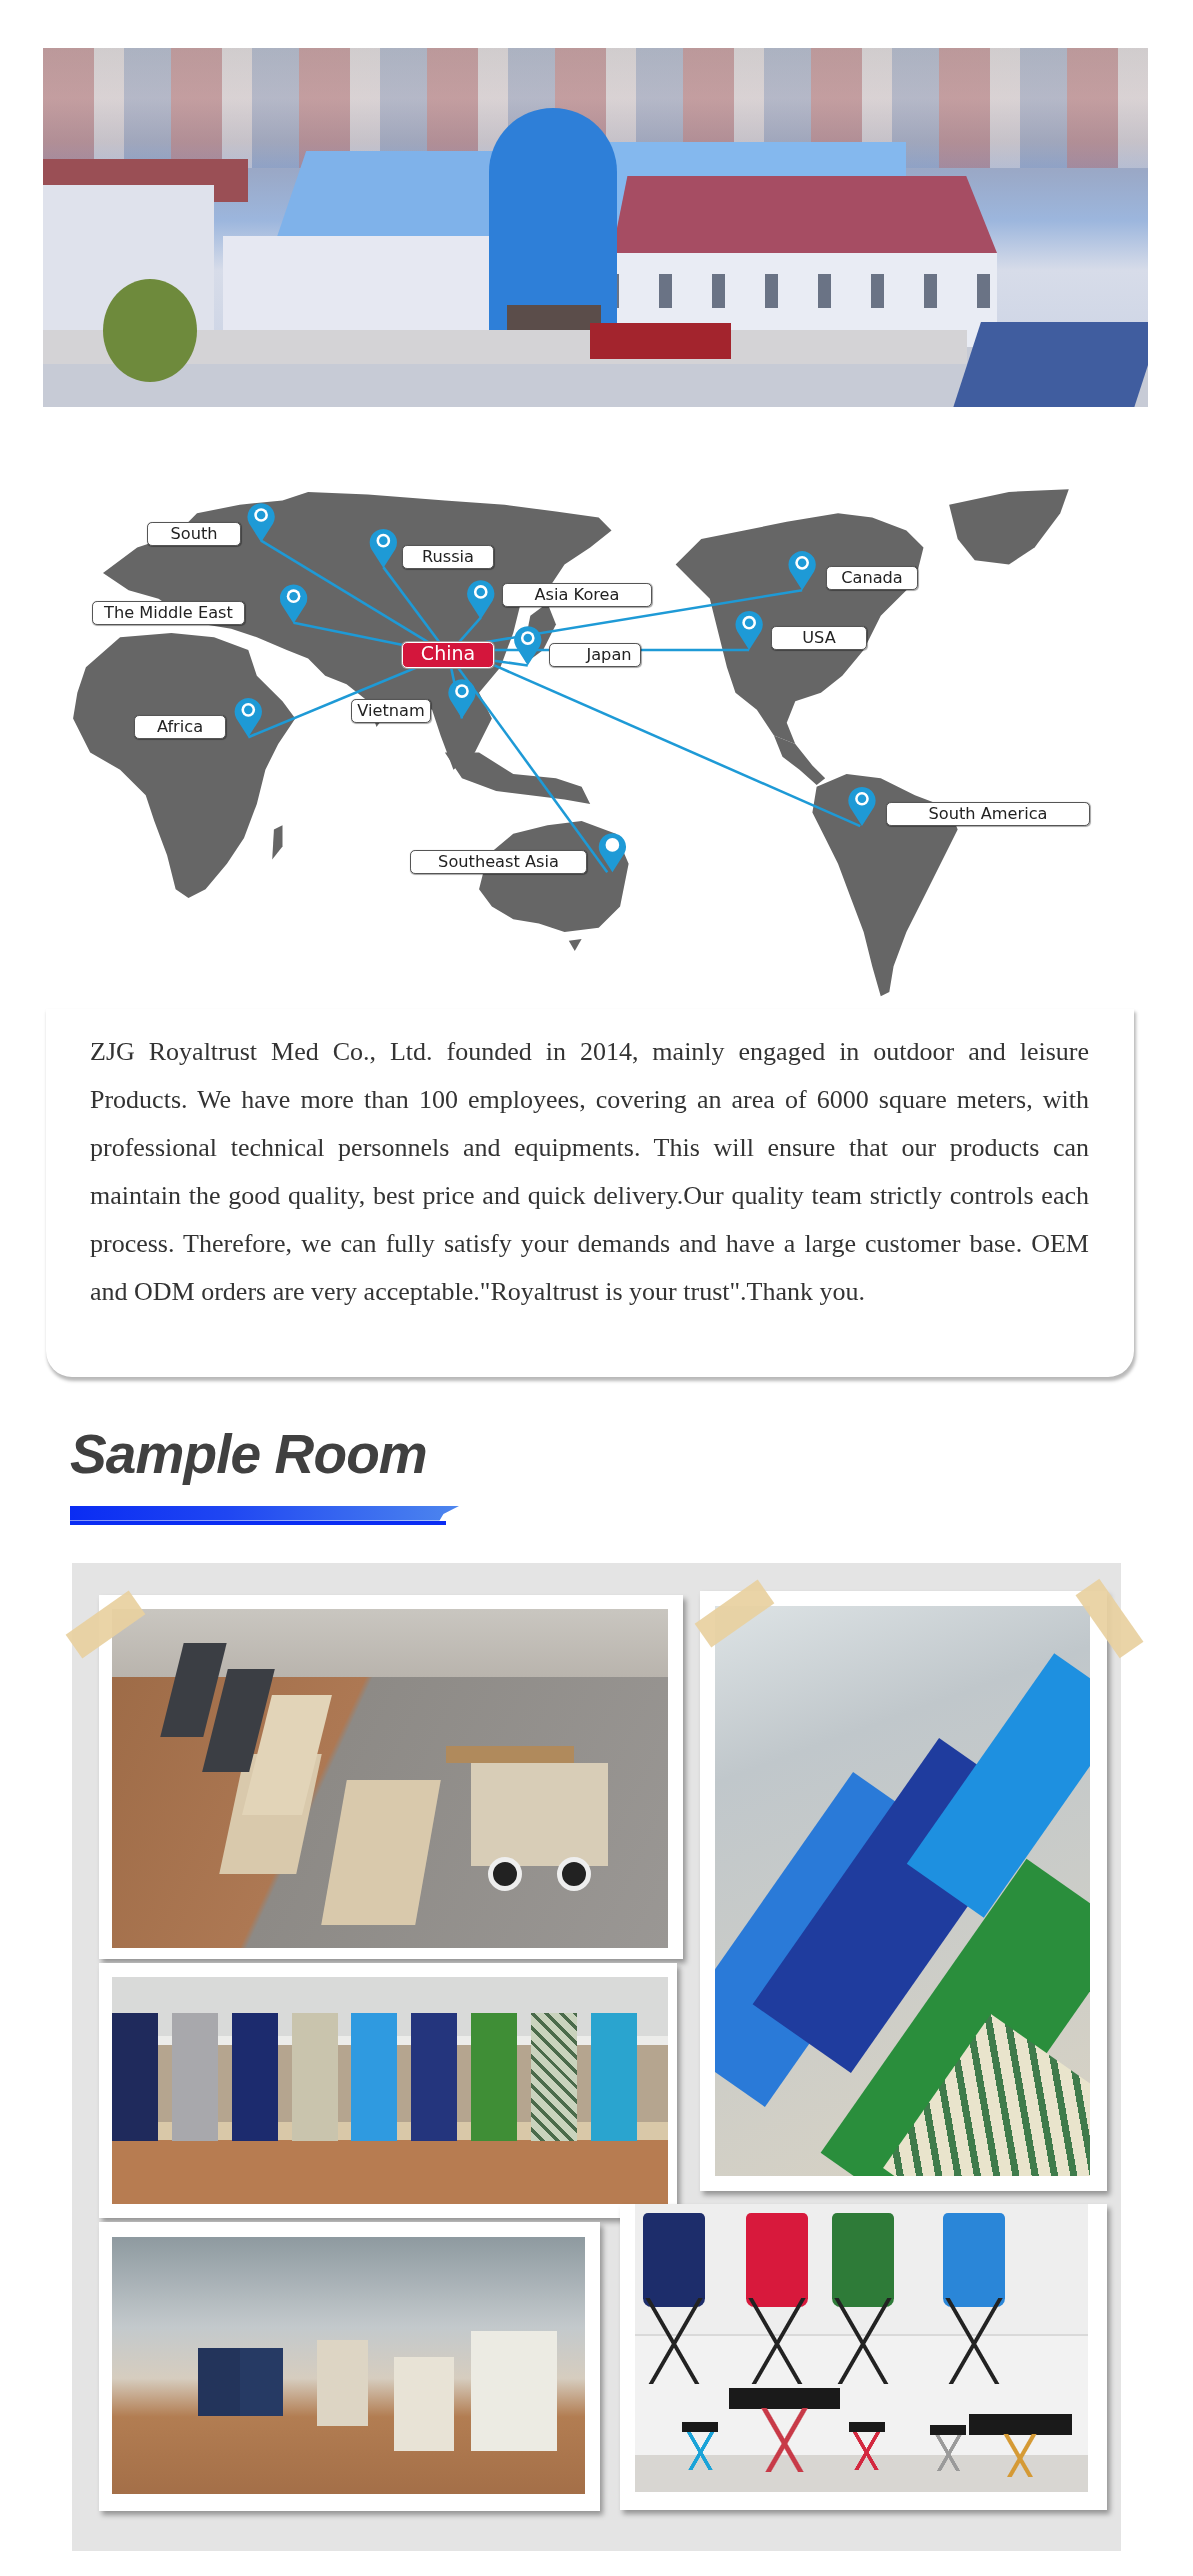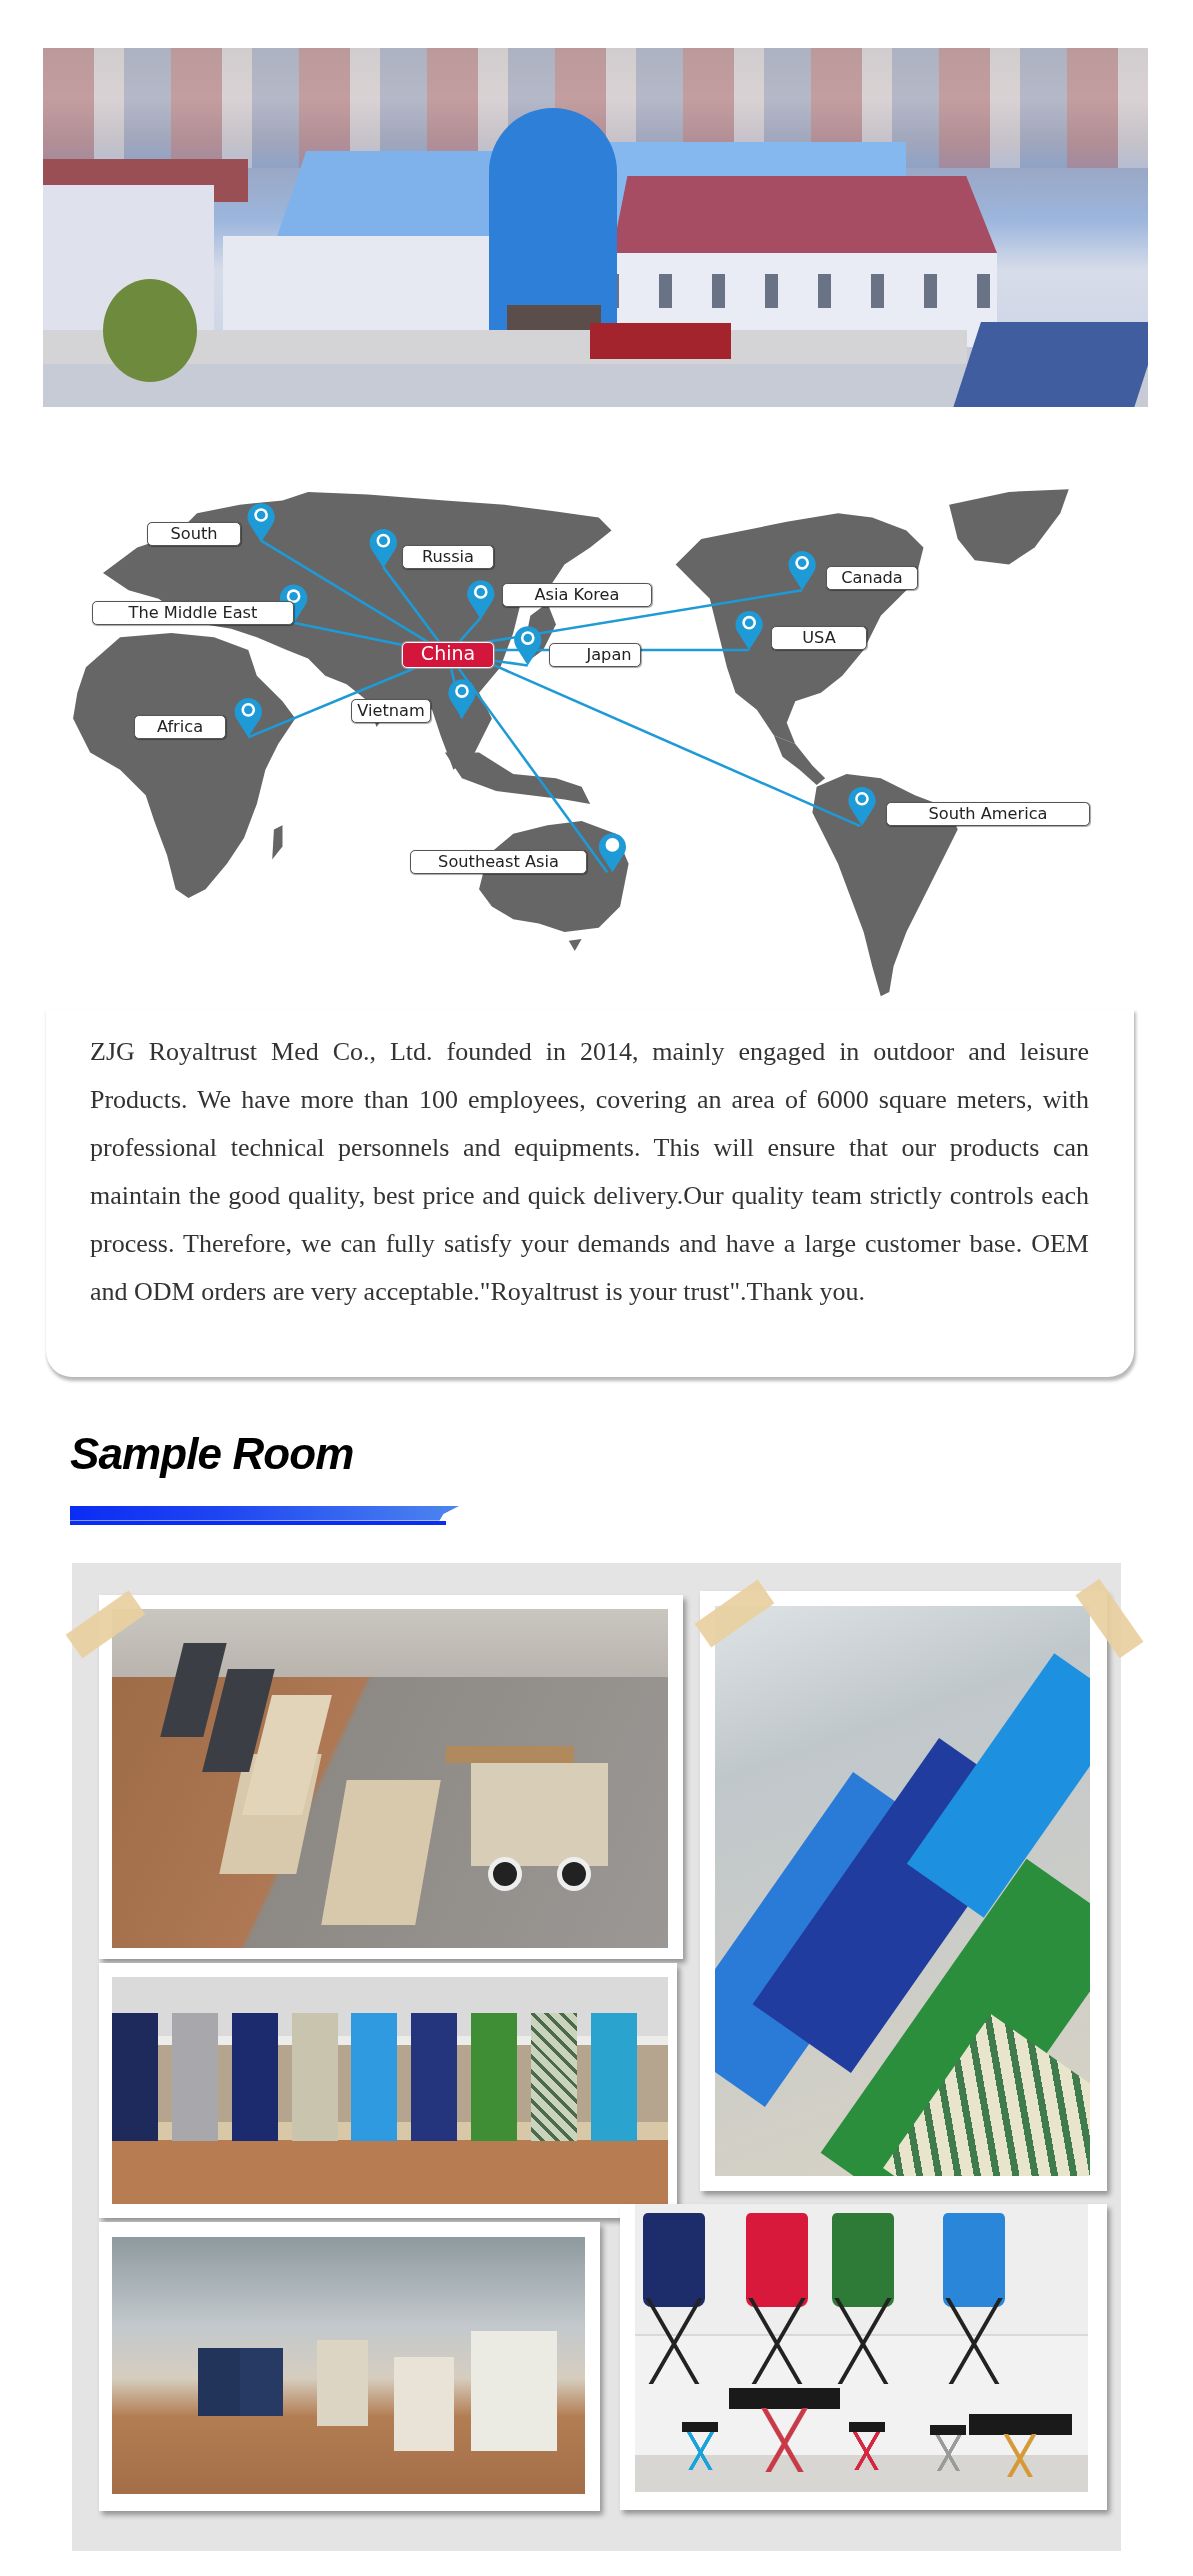--- a/index.html
+++ b/index.html
@@ -49,21 +49,21 @@
   .about-text {
     position:absolute; left:44px; top:19px; width:999px;
     font-family: "Liberation Serif", serif; font-size:26px; line-height:48px; color:#333;
     text-align: justify;
   }
 
   
   .section-heading { position:absolute; left:70px; top:1411px; width:513px; height:111px; }
   .section-heading .title {
     position:absolute; left:0; top:0; font-family:"Liberation Sans", sans-serif; font-weight:bold; font-style:italic;
-    font-size:44px; letter-spacing:-0.9px; color:#000000; line-height:86px;
+    font-size:55px; letter-spacing:-0.9px; color:#404040; line-height:86px;
   }
   .section-heading .bar1 { position:absolute; left:0; top:95px; width:389px; height:14.5px;
     background: linear-gradient(90deg, #0a2cf3 0%, #1f46f2 40%, #4d86ee 100%);
     clip-path: polygon(0 0, 100% 0, 96% 55%, 95% 100%, 0 100%); }
   .section-heading .bar2 { position:absolute; left:0; top:110px; width:376px; height:4.3px; background:#0a2cf3; }
 
   
   .collage { position:absolute; left:72px; top:1563px; width:1049px; height:988px; background:#e4e4e4; }
   .frame { position:absolute; background:#fff; box-shadow: 2.6px 4.3px 5.1px rgba(0,0,0,.35); }
   .photo { position:absolute; overflow:hidden; }
@@ -203,21 +203,21 @@
       <g transform="translate(1008,932)">
           <path d="M0,34 L-14,12 A16,16 0 1,1 14,12 Z" fill="#1e9ad6"></path>
           <circle cy="2" r="8" fill="#fff"></circle>
           <circle cy="2" r="5" fill="#1e9ad6"></circle>
         </g>
     </g>
   </svg>
 
   <div class="map-label" style="left:147px; top:60px; width:94px;">South</div>
   <div class="map-label" style="left:402px; top:83px; width:92px;">Russia</div>
-  <div class="map-label" style="left:92px; top:139px; width:202px;">The Middle East</div>
+  <div class="map-label" style="left:92px; top:139px; width:153px;">The Middle East</div>
   <div class="map-label" style="left:502px; top:121px; width:150px;">Asia Korea</div>
   <div class="map-label" style="left:549px; top:181px; width:92px;padding-left:28px;">Japan</div>
   <div class="map-label" style="left:134px; top:253px; width:92px;">Africa</div>
   <div class="map-label" style="left:351px; top:237px; width:80px;">Vietnam</div>
   <div class="map-label" style="left:410px; top:388px; width:177px;">Southeast Asia</div>
   <div class="map-label" style="left:826px; top:104px; width:92px;">Canada</div>
   <div class="map-label" style="left:771px; top:164px; width:96px;">USA</div>
   <div class="map-label" style="left:886px; top:340px; width:204px;">South America</div>
   <div class="map-label china" style="left:402px; top:180px; width:92px;">China</div>
 </div>

